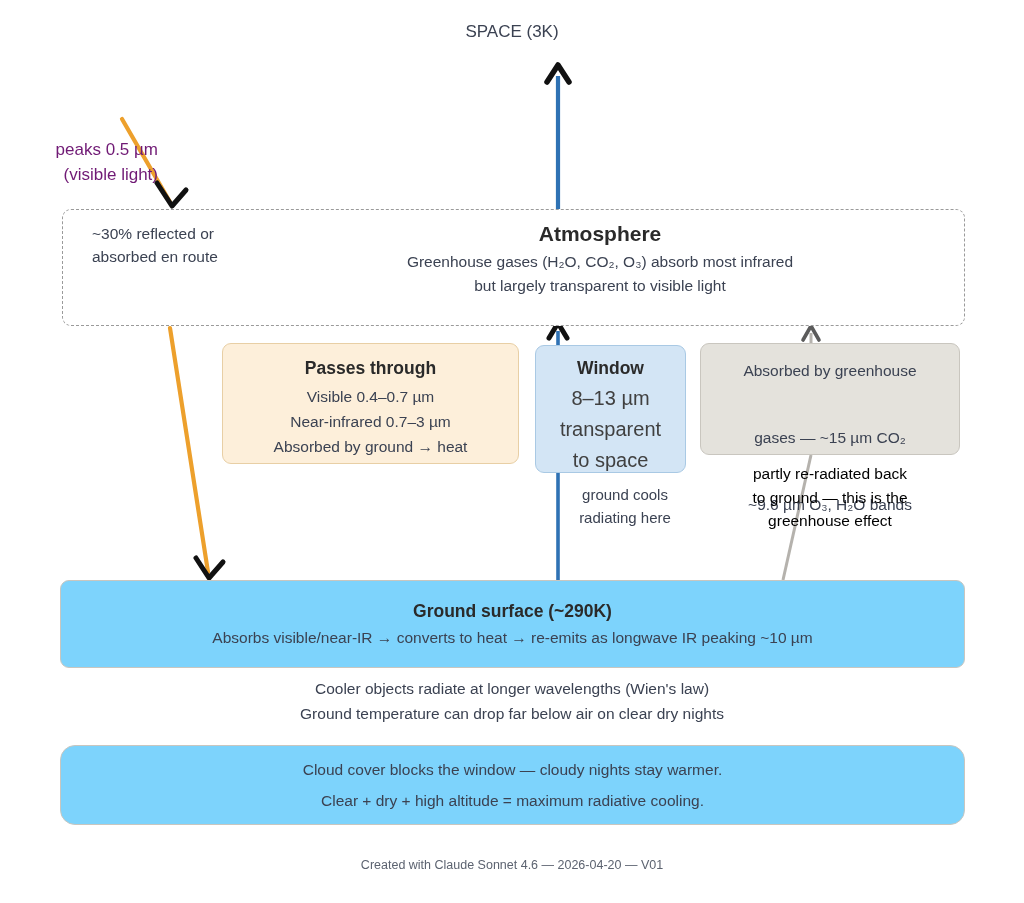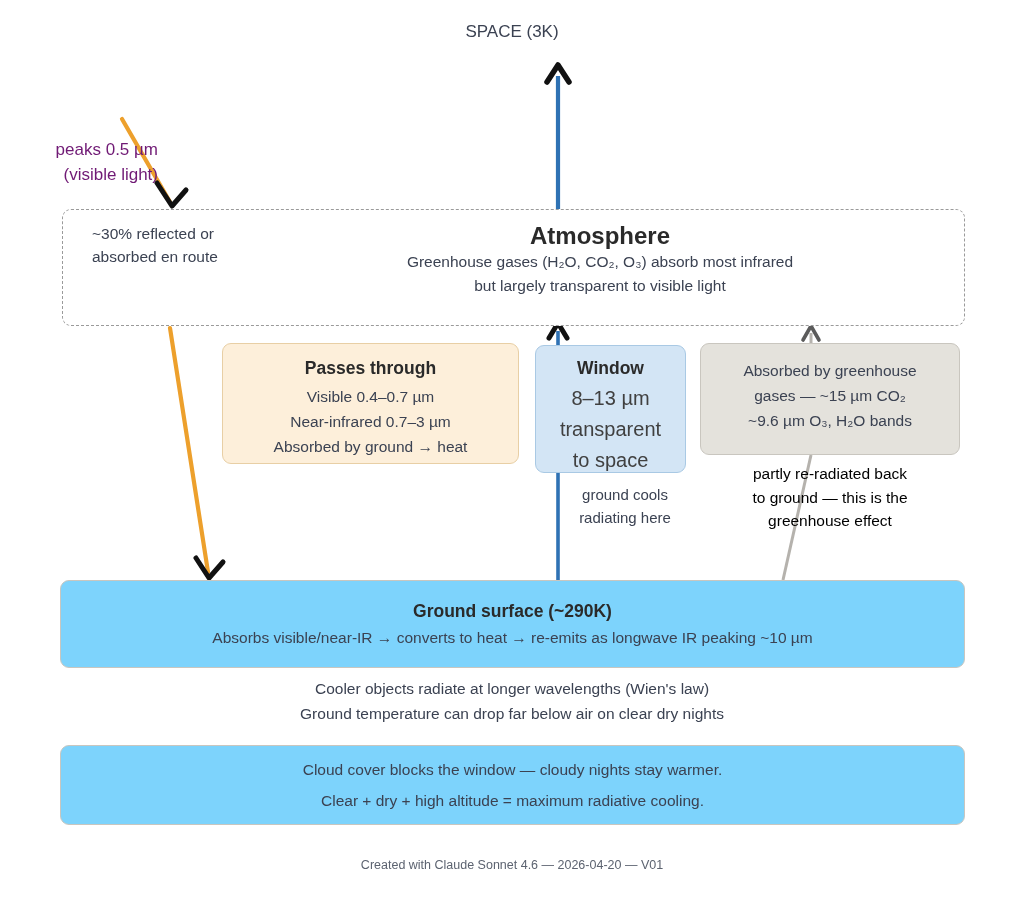--- a/index.html
+++ b/index.html
@@ -63,21 +63,21 @@
     left: 92px; top: 222px;
     width: 220px;
     font-size: 15.5px;
     line-height: 1.5;
     color: #3b4252;
   }
   #atmos-title {
     left: 300px; top: 222px;
     width: 600px;
     text-align: center;
-    font-size: 24px;
+    font-size: 21px;
     font-weight: bold;
     color: #2a2a2a;
   }
   #atmos-sub {
     left: 300px; top: 250px;
     width: 600px;
     text-align: center;
     font-size: 15.5px;
     line-height: 1.55;
     color: #3b4252;
@@ -116,20 +116,21 @@
     margin-bottom: 4px;
   }
   #window-box .ln { font-size: 20px; line-height: 1.56; color: #404040; }
 
   #absorbed-box {
     left: 700px; top: 343px;
     width: 260px; height: 112px;
     background: #e4e2dc;
     border: 1.2px solid #c9c6bf;
     padding-top: 14px;
+    gap: 42px;
   }
   #absorbed-box .ln { font-size: 15.5px; line-height: 1.62; color: #3b4252; }
 
   #ground-cools {
     left: 560px; top: 484px;
     width: 130px;
     font-size: 15px; line-height: 1.5; color: #3b4252; text-align: center;
   }
   #partly-note {
     left: 720px; top: 462px;
@@ -159,21 +160,21 @@
     left: 112px; top: 676px;
     width: 800px;
     text-align: center;
     font-size: 15.5px; line-height: 1.62; color: #3b4252;
   }
 
   #cloud-box {
     left: 60px; top: 745px;
     width: 905px; height: 80px;
     display: flex; flex-direction: column;
-    align-items: center; justify-content: center;
+    align-items: center; justify-content: center; border-radius: 15px;
   }
   #cloud-box .ln { font-size: 15.5px; line-height: 2.0; color: #3b4252; }
 
   #footer {
     left: 0; right: 0; top: 858px;
     text-align: center;
     font-size: 12.5px;
     color: #5c6370;
   }
 

